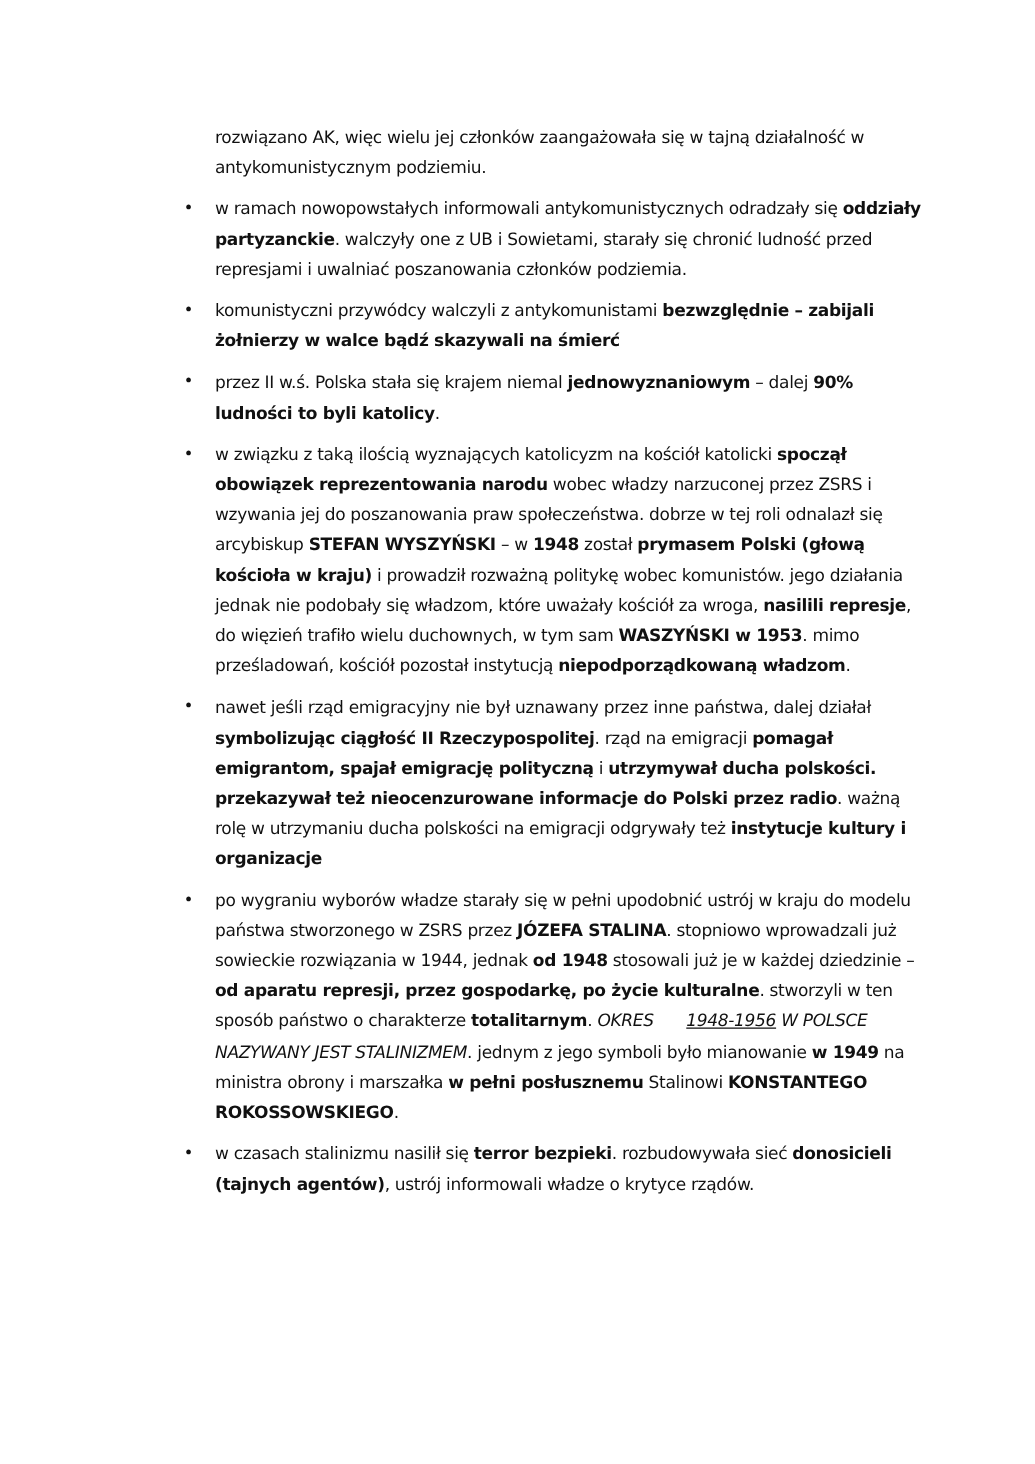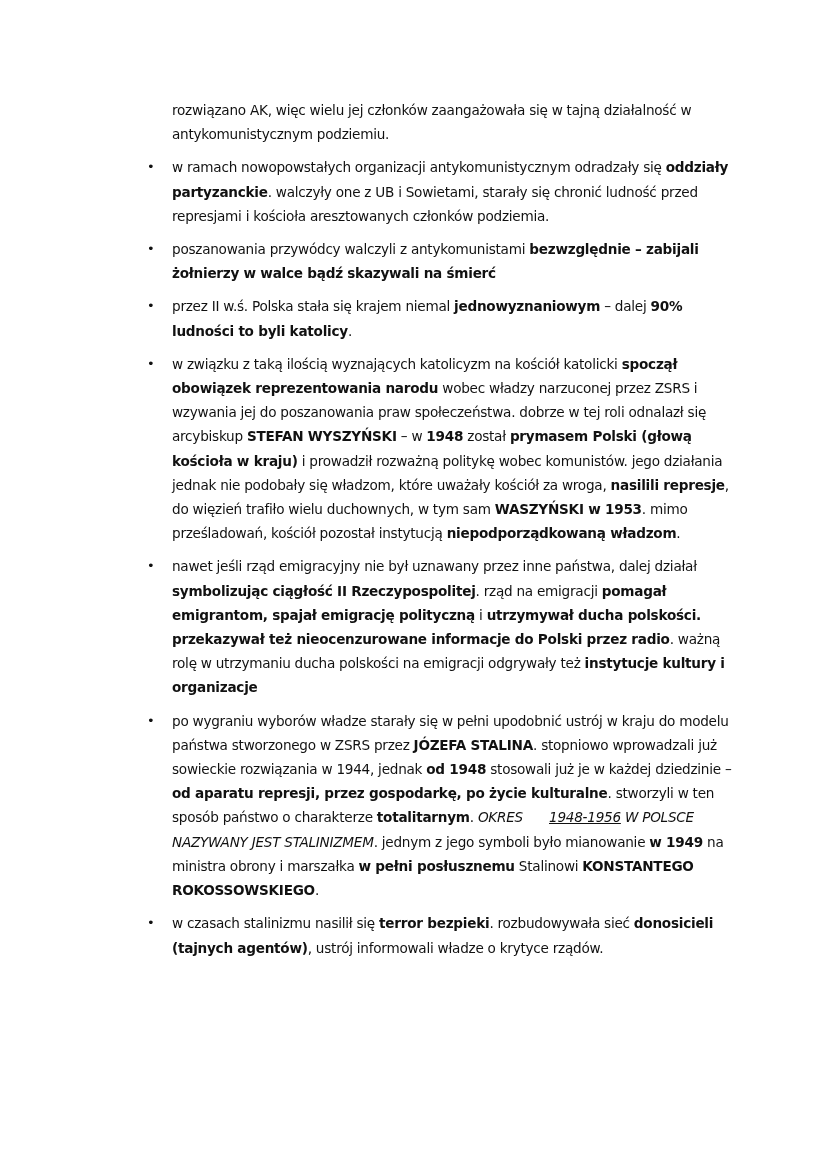--- a/index.html
+++ b/index.html
@@ -15,22 +15,22 @@
   .i { font-style:italic; }
   .u { text-decoration:underline;margin-left:22px; }
 </style>
 </head>
 <body>
 
 <div class="page">
   <div class="content">
     <p class="para"><span>rozwiązano AK, więc wielu jej członków zaangażowała się w tajną działalność w antykomunistycznym podziemiu.</span></p>
     <div>
-        <div class="li"><span class="bullet">•</span><span>w ramach nowopowstałych organizacji antykomunistycznym odradzały się </span><span class="b">oddziały partyzanckie</span><span>. walczyły one z UB i Sowietami, starały się chronić ludność przed represjami i kościoła aresztowanych członków podziemia.</span></div>
-        <div class="li"><span class="bullet">•</span><span>poszanowania przywódcy walczyli z antykomunistami </span><span class="b">bezwzględnie – zabijali żołnierzy w walce bądź skazywali na śmierć</span></div>
+        <div class="li"><span class="bullet">•</span><span>w ramach nowopowstałych informowali antykomunistycznych odradzały się </span><span class="b">oddziały partyzanckie</span><span>. walczyły one z UB i Sowietami, starały się chronić ludność przed represjami i uwalniać poszanowania członków podziemia.</span></div>
+        <div class="li"><span class="bullet">•</span><span>komunistyczni przywódcy walczyli z antykomunistami </span><span class="b">bezwzględnie – zabijali żołnierzy w walce bądź skazywali na śmierć</span></div>
         <div class="li"><span class="bullet">•</span><span>przez II w.ś. Polska stała się krajem niemal </span><span class="b">jednowyznaniowym</span><span> – dalej </span><span class="b">90% ludności to byli katolicy</span><span>.</span></div>
         <div class="li"><span class="bullet">•</span><span>w związku z taką ilością wyznających katolicyzm na kościół katolicki </span><span class="b">spoczął obowiązek reprezentowania narodu</span><span> wobec władzy narzuconej przez ZSRS i wzywania jej do poszanowania praw społeczeństwa. dobrze w tej roli odnalazł się arcybiskup </span><span class="b">STEFAN WYSZYŃSKI</span><span> – w </span><span class="b">1948</span><span> został </span><span class="b">prymasem Polski (głową kościoła w kraju)</span><span> i prowadził rozważną politykę wobec komunistów. jego działania jednak nie podobały się władzom, które uważały kościół za wroga, </span><span class="b">nasilili represje</span><span>, do więzień trafiło wielu duchownych, w tym sam </span><span class="b">WASZYŃSKI w 1953</span><span>. mimo prześladowań, kościół pozostał instytucją </span><span class="b">niepodporządkowaną władzom</span><span>.</span></div>
         <div class="li"><span class="bullet">•</span><span>nawet jeśli rząd emigracyjny nie był uznawany przez inne państwa, dalej działał </span><span class="b">symbolizując ciągłość II Rzeczypospolitej</span><span>. rząd na emigracji </span><span class="b">pomagał emigrantom, spajał emigrację polityczną</span><span> i </span><span class="b">utrzymywał ducha polskości. przekazywał też nieocenzurowane informacje do Polski przez radio</span><span>. ważną rolę w utrzymaniu ducha polskości na emigracji odgrywały też </span><span class="b">instytucje kultury i organizacje</span></div>
       </div>
     <div>
         <div class="li"><span class="bullet">•</span><span>po wygraniu wyborów władze starały się w pełni upodobnić ustrój w kraju do modelu państwa stworzonego w ZSRS przez </span><span class="b">JÓZEFA STALINA</span><span>. stopniowo wprowadzali już sowieckie rozwiązania w 1944, jednak </span><span class="b">od 1948</span><span> stosowali już je w każdej dziedzinie – </span><span class="b">od aparatu represji, przez gospodarkę, po życie kulturalne</span><span>. stworzyli w ten sposób państwo o charakterze </span><span class="b">totalitarnym</span><span>. </span><span class="i">OKRES </span><span class="i u">1948-1956</span><span class="i"> W POLSCE NAZYWANY JEST STALINIZMEM</span><span>. jednym z jego symboli było mianowanie </span><span class="b">w 1949</span><span> na ministra obrony i marszałka </span><span class="b">w pełni posłusznemu</span><span> Stalinowi </span><span class="b">KONSTANTEGO ROKOSSOWSKIEGO</span><span>.</span></div>
         <div class="li"><span class="bullet">•</span><span>w czasach stalinizmu nasilił się </span><span class="b">terror bezpieki</span><span>. rozbudowywała sieć </span><span class="b">donosicieli (tajnych agentów)</span><span>, ustrój informowali władze o krytyce rządów.</span></div>
       </div>
   </div>
 </div>

